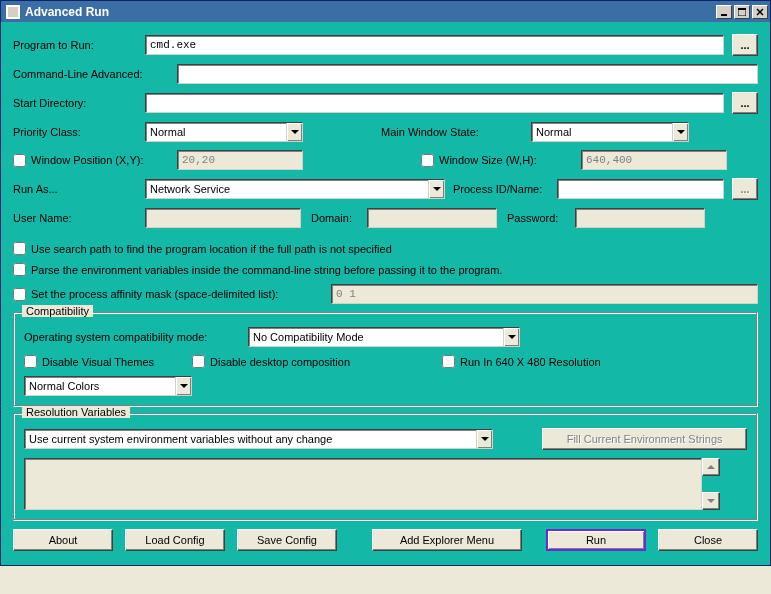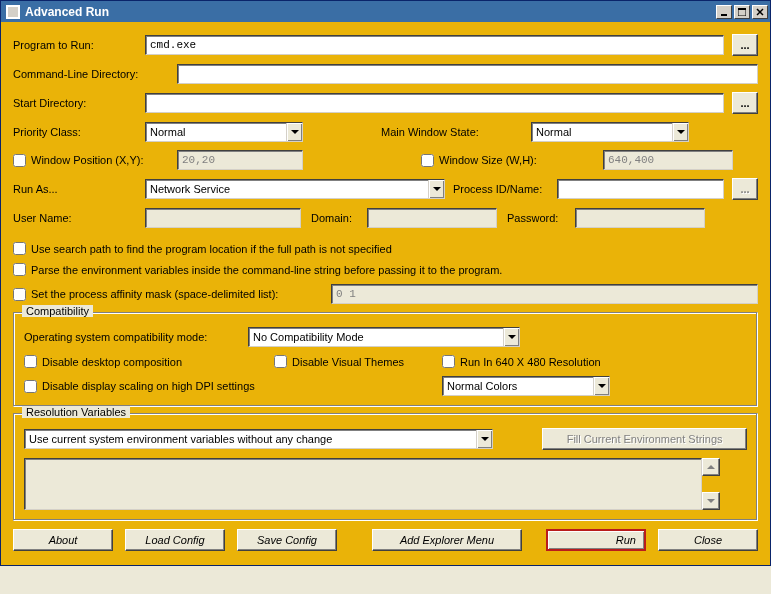--- a/index.html
+++ b/index.html
@@ -7,21 +7,21 @@
     margin: 0; padding: 0;
     background: #ece9d8;
     font-family: Tahoma, "MS Sans Serif", sans-serif;
     font-size: 11px;
     color: #000;
     width: 771px;
   }
   .window {
     border: 1px solid #0a246a; 
     border-top: none;
-    background: #eab308;
+    background: #14b8a6;
   }
   .titlebar {
     height: 22px;
     background: linear-gradient(to right, #3a6ea5 0%, #3a6ea5 100%);
     display: flex; align-items: center;
     color: #fff; font-weight: bold;
     padding-left: 4px;
     border-top: 1px solid #0a246a;
   }
   .titlebar-icon {
@@ -90,25 +90,25 @@
   .chk { width:13px; height:13px; margin:0 5px 0 0; vertical-align:middle; }
   .chklabel { display:inline-flex; align-items:center; }
   .groupframe {
     position: relative; border: 1px groove #fff; padding: 14px 10px 10px 10px; margin-top:6px;
     border-style: solid; border-color: #808080 #fff #fff #808080; border-width:1px;
     box-shadow: inset -1px -1px 0 #808080, inset 1px 1px 0 #fff;
   }
   .groupframe .legend {
     position:absolute; top:-8px; left:8px; background:#ece9d8; padding:0 4px;
   }
-  .bottom-bar { display:flex; gap: 12px; margin-top: 8px; font-style: italic; }
+  .bottom-bar { display:flex; gap: 12px; margin-top: 8px; }
   .bottom-bar .btn { flex:0 0 auto; width: 100px; }
   .bottom-bar .btn.wide { width: 150px; }
   .spacer { flex:1; }
-  .runbtn { width: 120px; border: 2px solid #b91c1c; box-shadow: inset 1px 1px 0 #fff, inset -1px -1px 0 #808080; text-align: right; }
+  .runbtn { width: 120px; border: 2px solid #6d28d9; box-shadow: inset 1px 1px 0 #fff, inset -1px -1px 0 #808080; }
   textarea.env {
     width: 678px; height: 52px; resize:none; padding:2px;
     border: 1px solid #7f7f7f;
     border-top-color:#404040; border-left-color:#404040;
     border-right-color:#d4d0c8; border-bottom-color:#d4d0c8;
     box-shadow: inset 1px 1px 0 #808080;
   }
   .scrollbtn {
     width:18px; height:18px; background:#ece9d8;
     border:1px solid #fff; border-right-color:#404040; border-bottom-color:#404040;
@@ -151,21 +151,21 @@
   <div class="client">
 
     <div class="row">
       <div class="lbl">Program to Run:</div>
       <input type="text" style="flex: 1 1 0%;" value="cmd.exe">
       <div style="width:8px"></div>
       <button class="btn browse">...</button>
     </div>
 
     <div class="row">
-      <div class="lbl" style="width:164px">Command-Line Directory:</div>
+      <div class="lbl" style="width:164px">Command-Line Advanced:</div>
       <input type="text" style="flex: 1 1 0%;" value="">
     </div>
 
     <div class="row">
       <div class="lbl">Start Directory:</div>
       <input type="text" style="flex: 1 1 0%;" value="">
       <div style="width:8px"></div>
       <button class="btn browse">...</button>
     </div>
 
@@ -183,25 +183,25 @@
       </div>
     </div>
 
     <div class="row">
       <label class="chklabel" style="width:164px">
         <input type="checkbox" class="chk" style="">
         <span>Window Position (X,Y):</span>
       </label>
       <input type="text" disabled="" style="width: 126px;" value="20,20">
       <div style="width:118px"></div>
-      <label class="chklabel" style="width:182px">
+      <label class="chklabel" style="width:160px">
         <input type="checkbox" class="chk" style="">
         <span>Window Size (W,H):</span>
       </label>
-      <input type="text" disabled="" style="width: 130px;" value="640,400">
+      <input type="text" disabled="" style="width: 146px;" value="640,400">
     </div>
 
     <div class="row">
       <div class="lbl">Run As...</div>
       <div class="combo" style="width:300px">
         <span>Network Service</span>
           <div class="arrow"></div>
       </div>
       <div style="width:8px"></div>
       <div style="width:104px">Process ID/Name:</div>
@@ -246,38 +246,34 @@
     <div class="groupframe">
       <div class="legend">Compatibility</div>
       <div class="row">
         <div style="width:224px">Operating system compatibility mode:</div>
         <div class="combo" style="width:272px">
           <span>No Compatibility Mode</span>
             <div class="arrow"></div>
         </div>
       </div>
       <div class="row" style="margin-top:4px">
+        <label class="chklabel" style="width:168px">
+          <input type="checkbox" class="chk" style="">
+          <span>Disable Visual Themes</span>
+        </label>
         <label class="chklabel" style="width:250px">
           <input type="checkbox" class="chk" style="">
           <span>Disable desktop composition</span>
-        </label>
-        <label class="chklabel" style="width:168px">
-          <input type="checkbox" class="chk" style="">
-          <span>Disable Visual Themes</span>
         </label>
         <label class="chklabel">
           <input type="checkbox" class="chk" style="">
           <span>Run In 640 X 480 Resolution</span>
         </label>
       </div>
       <div class="row" style="margin-bottom:0">
-        <label class="chklabel" style="width:418px">
-          <input type="checkbox" class="chk" style="">
-          <span>Disable display scaling on high DPI settings</span>
-        </label>
         <div class="combo" style="width:168px">
           <span>Normal Colors</span>
             <div class="arrow"></div>
         </div>
       </div>
     </div>
 
     <div class="groupframe">
       <div class="legend">Resolution Variables</div>
       <div class="row">

